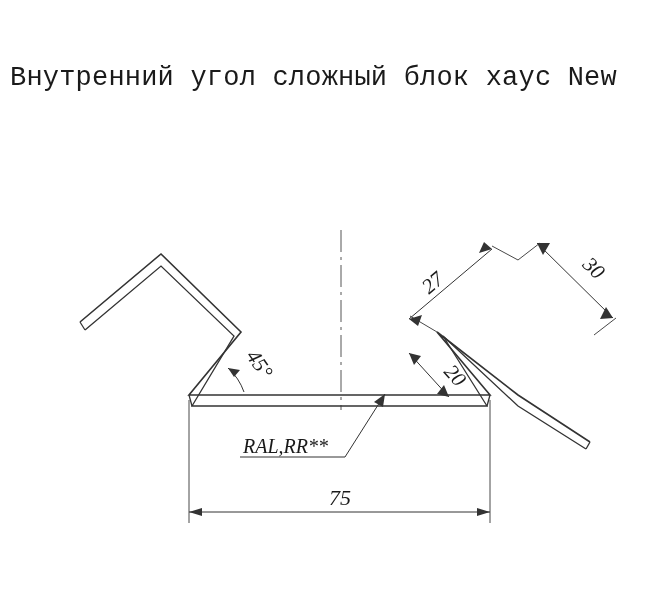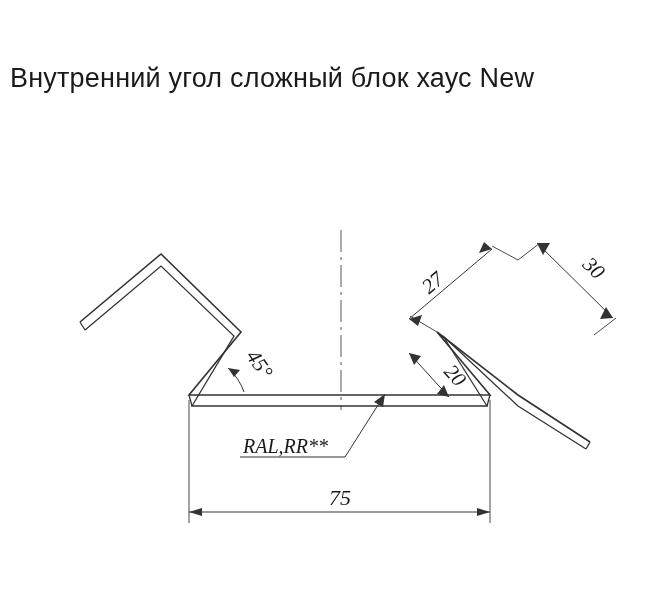--- a/index.html
+++ b/index.html
@@ -13,21 +13,21 @@
     height: 600px;
     background: #ffffff;
     overflow: hidden;
     font-family: "Liberation Serif", serif;
   }
   #title {
     position: absolute;
     left: 10px;
     top: 62px;
     width: 646px;
-    font-family: Liberation Sans, sans-serif;
+    font-family: Liberation Mono, monospace;
     font-size: 27px;
     line-height: 32px;
     color: #1a1a1a;
     white-space: nowrap;
     letter-spacing: 0.2px;
   }
   #drawing {
     position: absolute;
     left: 0;
     top: 130px;

